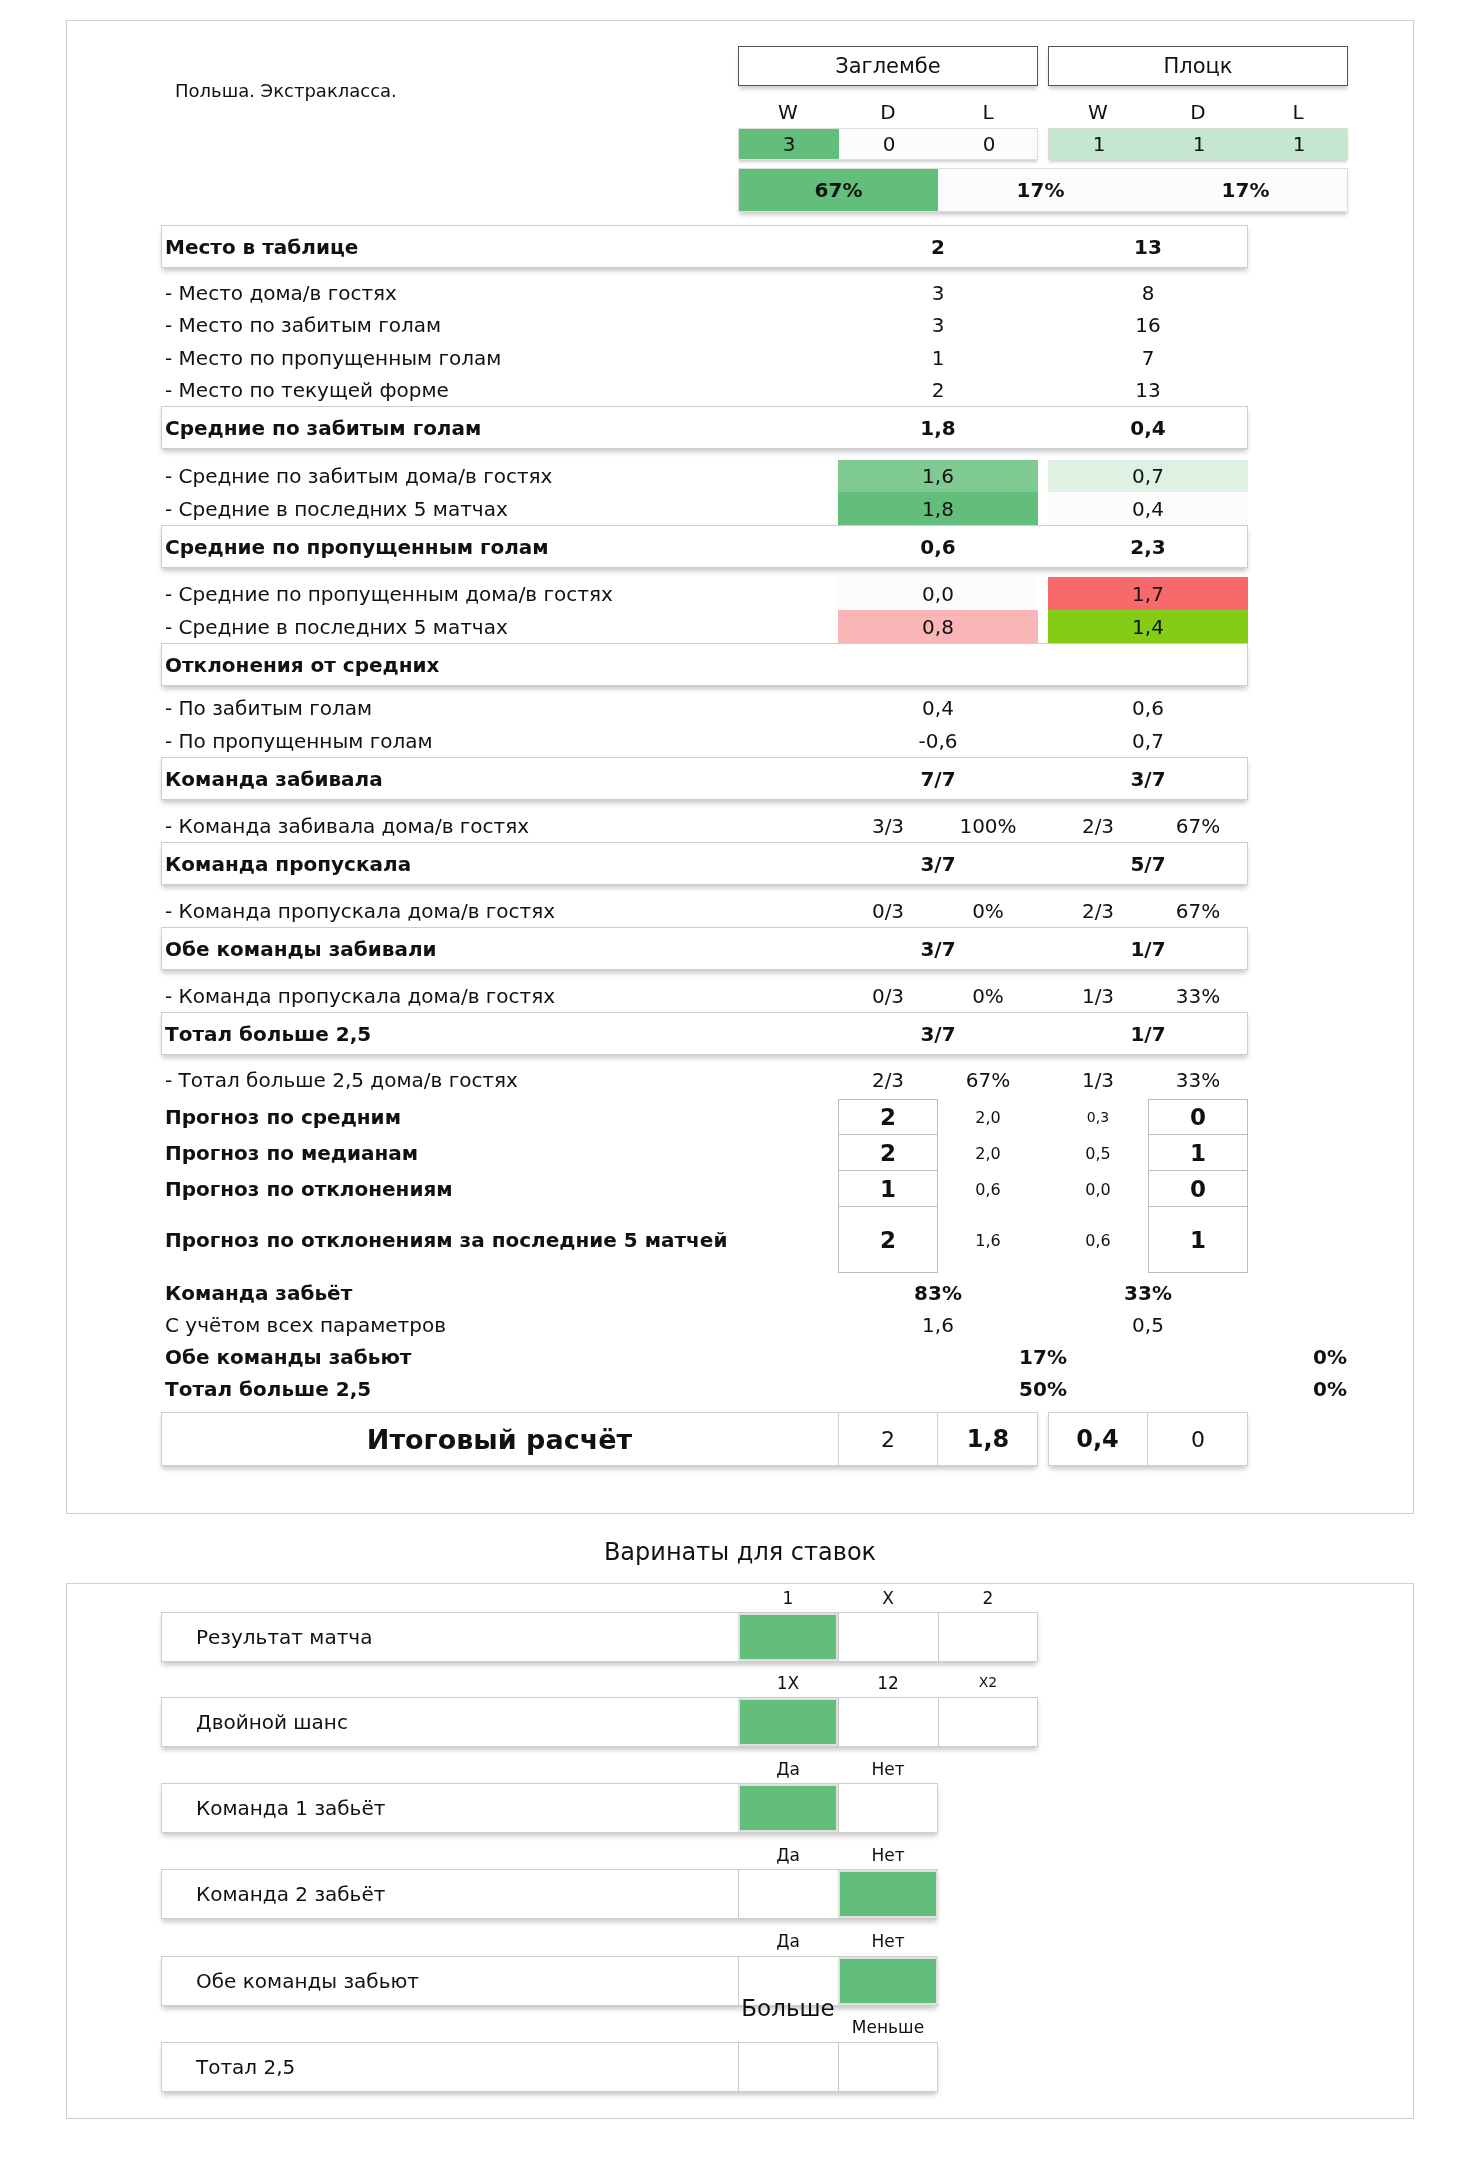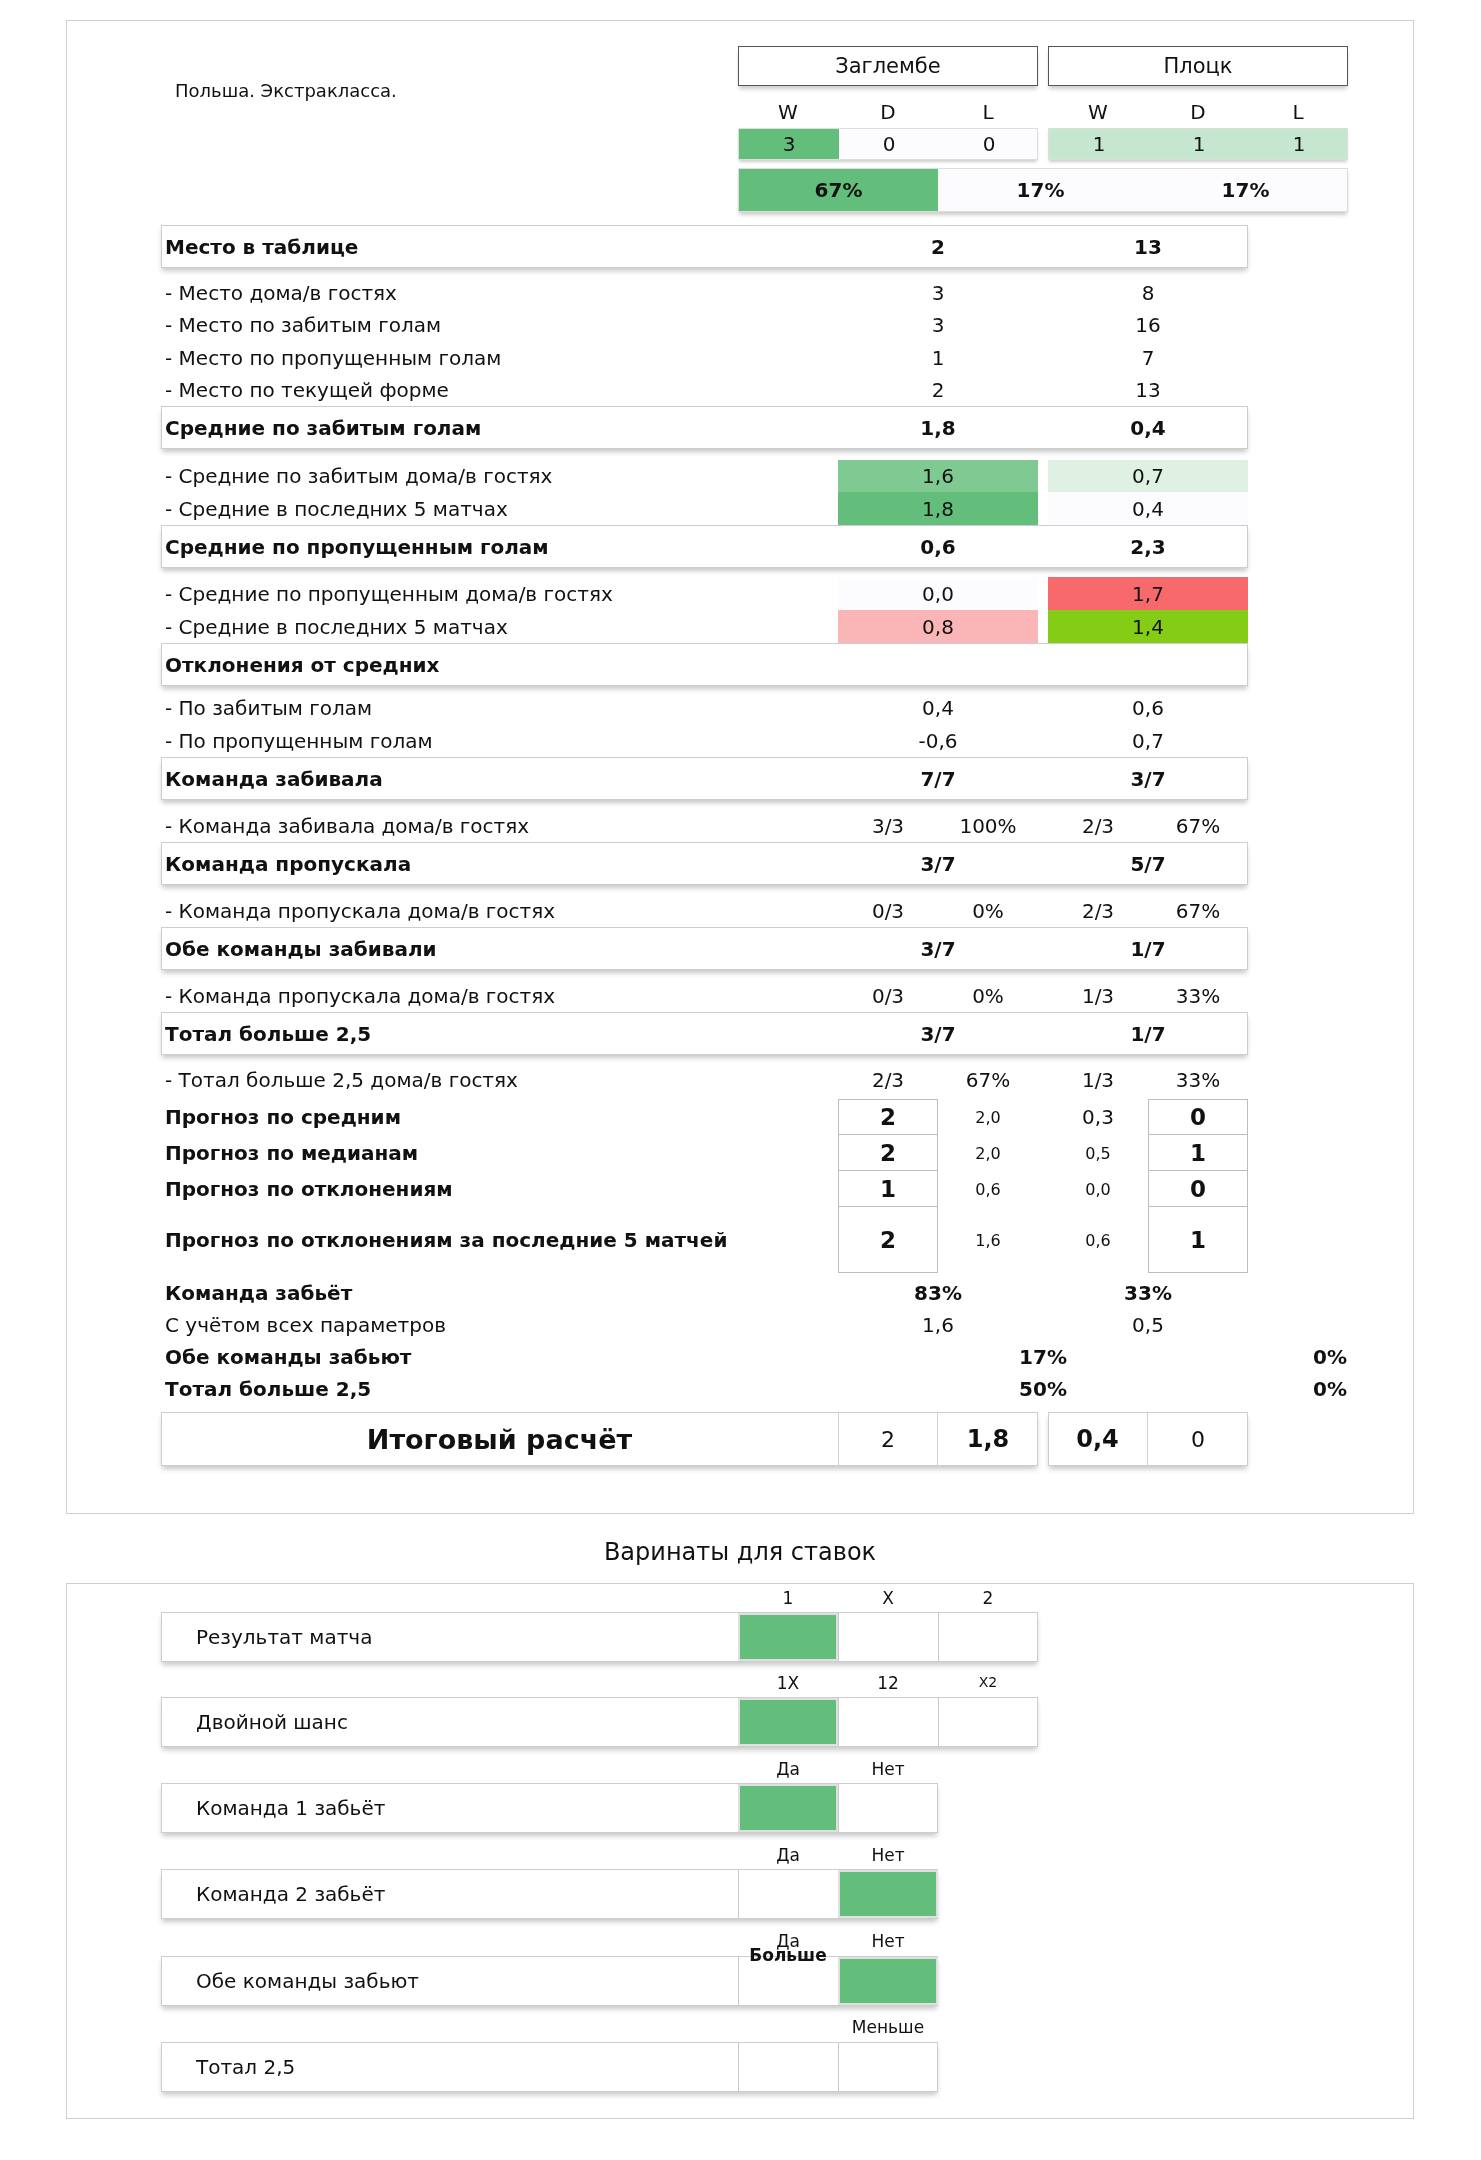--- a/index.html
+++ b/index.html
@@ -150,21 +150,21 @@
 <div class="abs cellv" style="left:938px;top:1064px;width:100px;height:32px;">67%</div>
 <div class="abs cellv" style="left:1048px;top:1064px;width:100px;height:32px;">1/3</div>
 <div class="abs cellv" style="left:1148px;top:1064px;width:100px;height:32px;">33%</div>
 
 <div class="abs box" style="left:838px;top:1099px;width:100px;height:174px;"></div>
 <div class="abs box" style="left:1148px;top:1099px;width:100px;height:174px;"></div>
 
 <div class="abs lbl b" style="left:165px;top:1099px;height:36px;">Прогноз по средним</div>
 <div class="abs cellv b" style="left:838px;top:1099px;width:100px;height:36px;font-size:23px;border-bottom:1px solid #bdbdbd;">2</div>
 <div class="abs cellv" style="left:938px;top:1099px;width:100px;height:36px;font-size:16px;">2,0</div>
-<div class="abs cellv" style="left:1048px;top:1099px;width:100px;height:36px;font-size:20px;">0,3</div>
+<div class="abs cellv" style="left:1048px;top:1099px;width:100px;height:36px;font-size:14px;">0,3</div>
 <div class="abs cellv b" style="left:1148px;top:1099px;width:100px;height:36px;font-size:23px;border-bottom:1px solid #bdbdbd;">0</div>
 
 <div class="abs lbl b" style="left:165px;top:1135px;height:36px;">Прогноз по медианам</div>
 <div class="abs cellv b" style="left:838px;top:1135px;width:100px;height:36px;font-size:23px;border-bottom:1px solid #bdbdbd;">2</div>
 <div class="abs cellv" style="left:938px;top:1135px;width:100px;height:36px;font-size:16px;">2,0</div>
 <div class="abs cellv" style="left:1048px;top:1135px;width:100px;height:36px;font-size:16px;">0,5</div>
 <div class="abs cellv b" style="left:1148px;top:1135px;width:100px;height:36px;font-size:23px;border-bottom:1px solid #bdbdbd;">1</div>
 
 <div class="abs lbl b" style="left:165px;top:1171px;height:36px;">Прогноз по отклонениям</div>
 <div class="abs cellv b" style="left:838px;top:1171px;width:100px;height:36px;font-size:23px;border-bottom:1px solid #bdbdbd;">1</div>
@@ -237,18 +237,18 @@
 <div class="abs optcell" style="left:738px;top:1870px;width:100px;height:48px;"></div>
 <div class="abs optcell green" style="left:838px;top:1870px;width:100px;height:48px;border:2px solid #e0e0e0;"></div>
 
 <div class="abs txt c" style="left:738px;top:1933px;width:100px;font-size:17px;">Да</div>
 <div class="abs txt c" style="left:838px;top:1933px;width:100px;font-size:17px;">Нет</div>
 <div class="abs bar" style="left:161px;top:1956px;width:777px;height:50px;"></div>
 <div class="abs lbl" style="left:196px;top:1956px;height:50px;">Обе команды забьют</div>
 <div class="abs optcell" style="left:738px;top:1957px;width:100px;height:48px;"></div>
 <div class="abs optcell green" style="left:838px;top:1957px;width:100px;height:48px;border:2px solid #e0e0e0;"></div>
 
-<div class="abs txt c" style="left:738px;top:1947px;width:100px;font-size:17px;font-weight:bold;">Больше</div>
+<div class="abs txt c" style="left:738px;top:1997px;width:100px;font-size:23px;">Больше</div>
 <div class="abs txt c" style="left:838px;top:2019px;width:100px;font-size:17px;">Меньше</div>
 <div class="abs bar" style="left:161px;top:2042px;width:777px;height:50px;"></div>
 <div class="abs lbl" style="left:196px;top:2042px;height:50px;">Тотал 2,5</div>
 <div class="abs optcell" style="left:738px;top:2043px;width:100px;height:48px;"></div>
 <div class="abs optcell" style="left:838px;top:2043px;width:100px;height:48px;"></div>
 
 </body></html>

